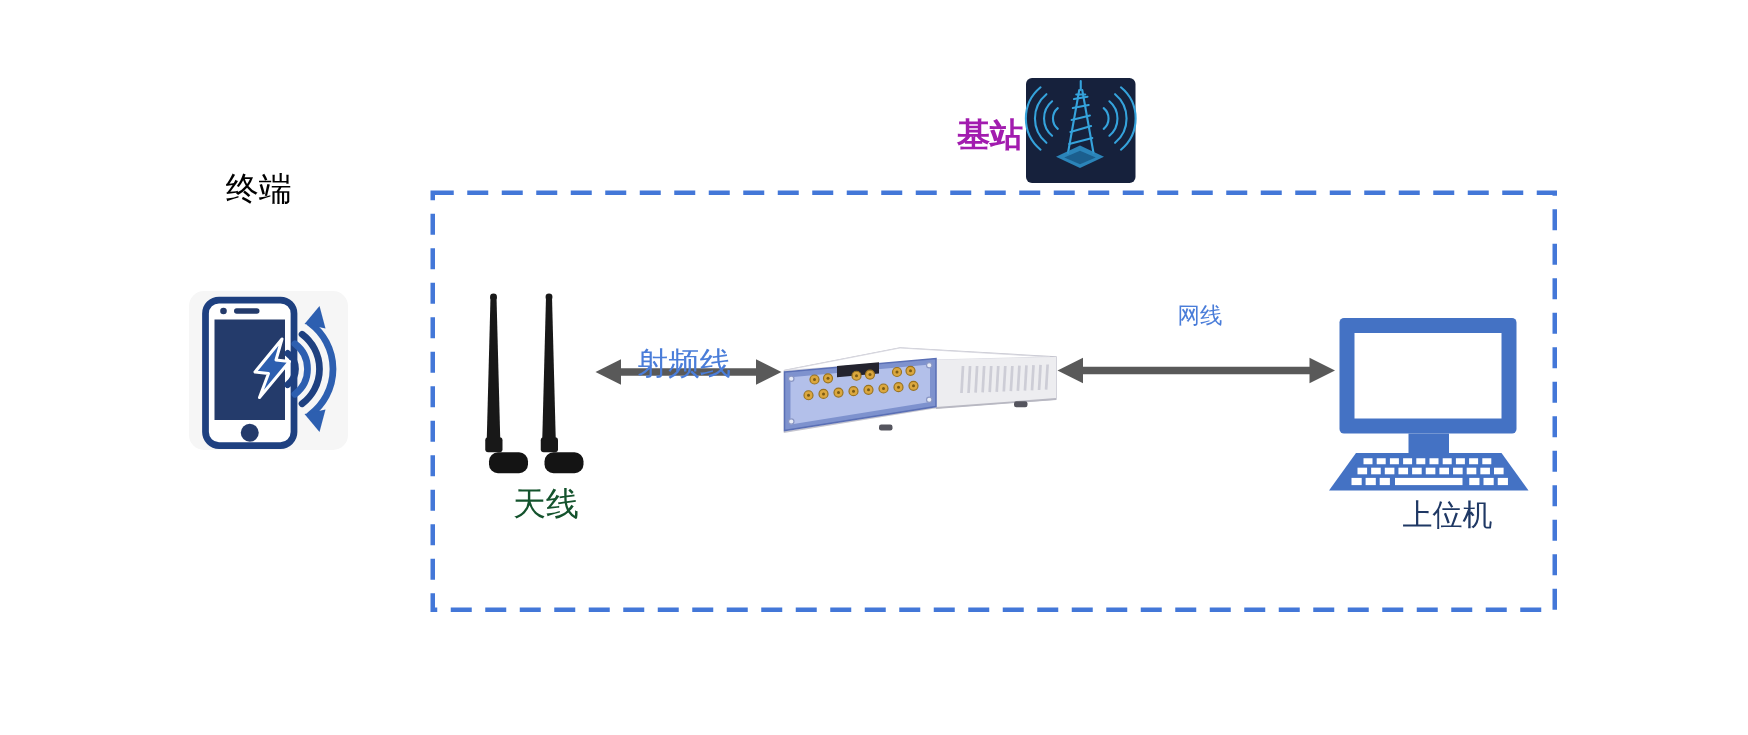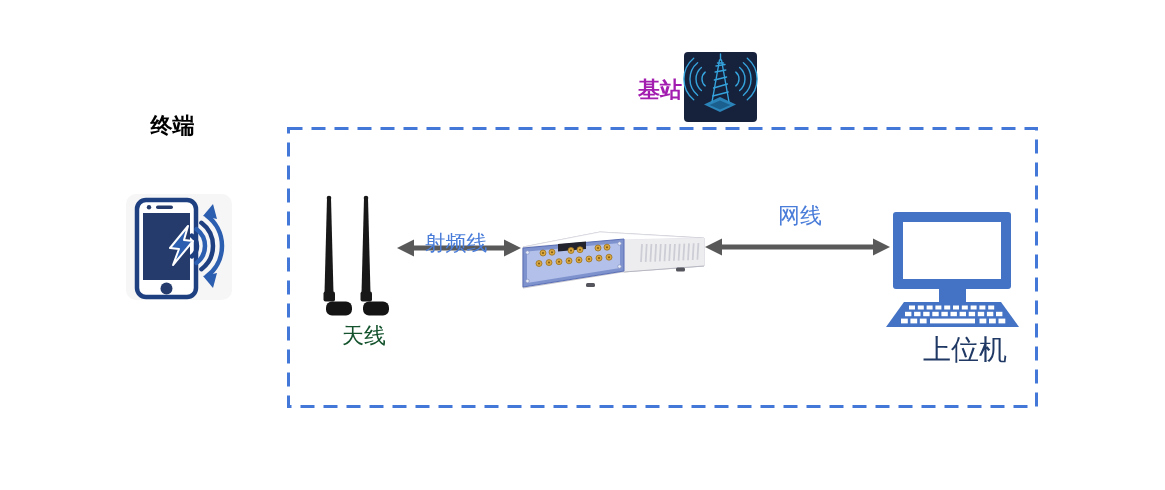--- a/index.html
+++ b/index.html
@@ -2,27 +2,27 @@
 <html><head>
 <meta charset="utf-8">
 <style>
   html,body{margin:0;padding:0;background:#fff;}
   .canvas{
     position:relative;width:1165px;height:490px;background:#ffffff;overflow:hidden;
     font-family:"Liberation Sans", sans-serif;
   }
   .canvas svg{position:absolute;left:0;top:0;}
   .lbl{position:absolute;white-space:nowrap;line-height:1.25;}
-  .lbl-terminal{left:130px;top:112px;width:85px;text-align:center;font-size:22px;font-weight:700;color:#000;}
+  .lbl-terminal{left:130px;top:112px;width:85px;text-align:center;font-size:22px;font-weight:400;color:#000;}
   .lbl-basestation{left:602px;top:76px;width:80px;text-align:right;font-size:22px;font-weight:700;color:#a21caf;}
   .lbl-antenna{left:314px;top:322px;width:100px;text-align:center;font-size:22px;color:#14532d;}
   .lbl-usrp{left:512px;top:325px;width:200px;text-align:center;font-size:21px;font-weight:500;letter-spacing:0.6px;color:#1f3864;}
-  .lbl-host{left:915px;top:332px;width:100px;text-align:center;font-size:28px;color:#1f3864;}
+  .lbl-host{left:915px;top:332px;width:100px;text-align:center;font-size:20px;color:#1f3864;}
   .lbl-rf{left:406px;top:204px;width:100px;text-align:center;font-size:21px;color:#4a7dd9;margin-top:26px;}
-  .lbl-eth{left:750px;top:202px;width:100px;text-align:center;font-size:22px;color:#4a7dd9;}
+  .lbl-eth{left:750px;top:202px;width:100px;text-align:center;font-size:15px;color:#4a7dd9;}
 </style>
 </head>
 <body>
 
 <div class="canvas">
 
   <svg width="1165" height="490" viewBox="0 0 1165 490">
 
     <g>
       <rect x="288.5" y="128.5" width="748" height="278" fill="none" stroke="#4377d8" stroke-width="3" stroke-dasharray="14 9"></rect>

